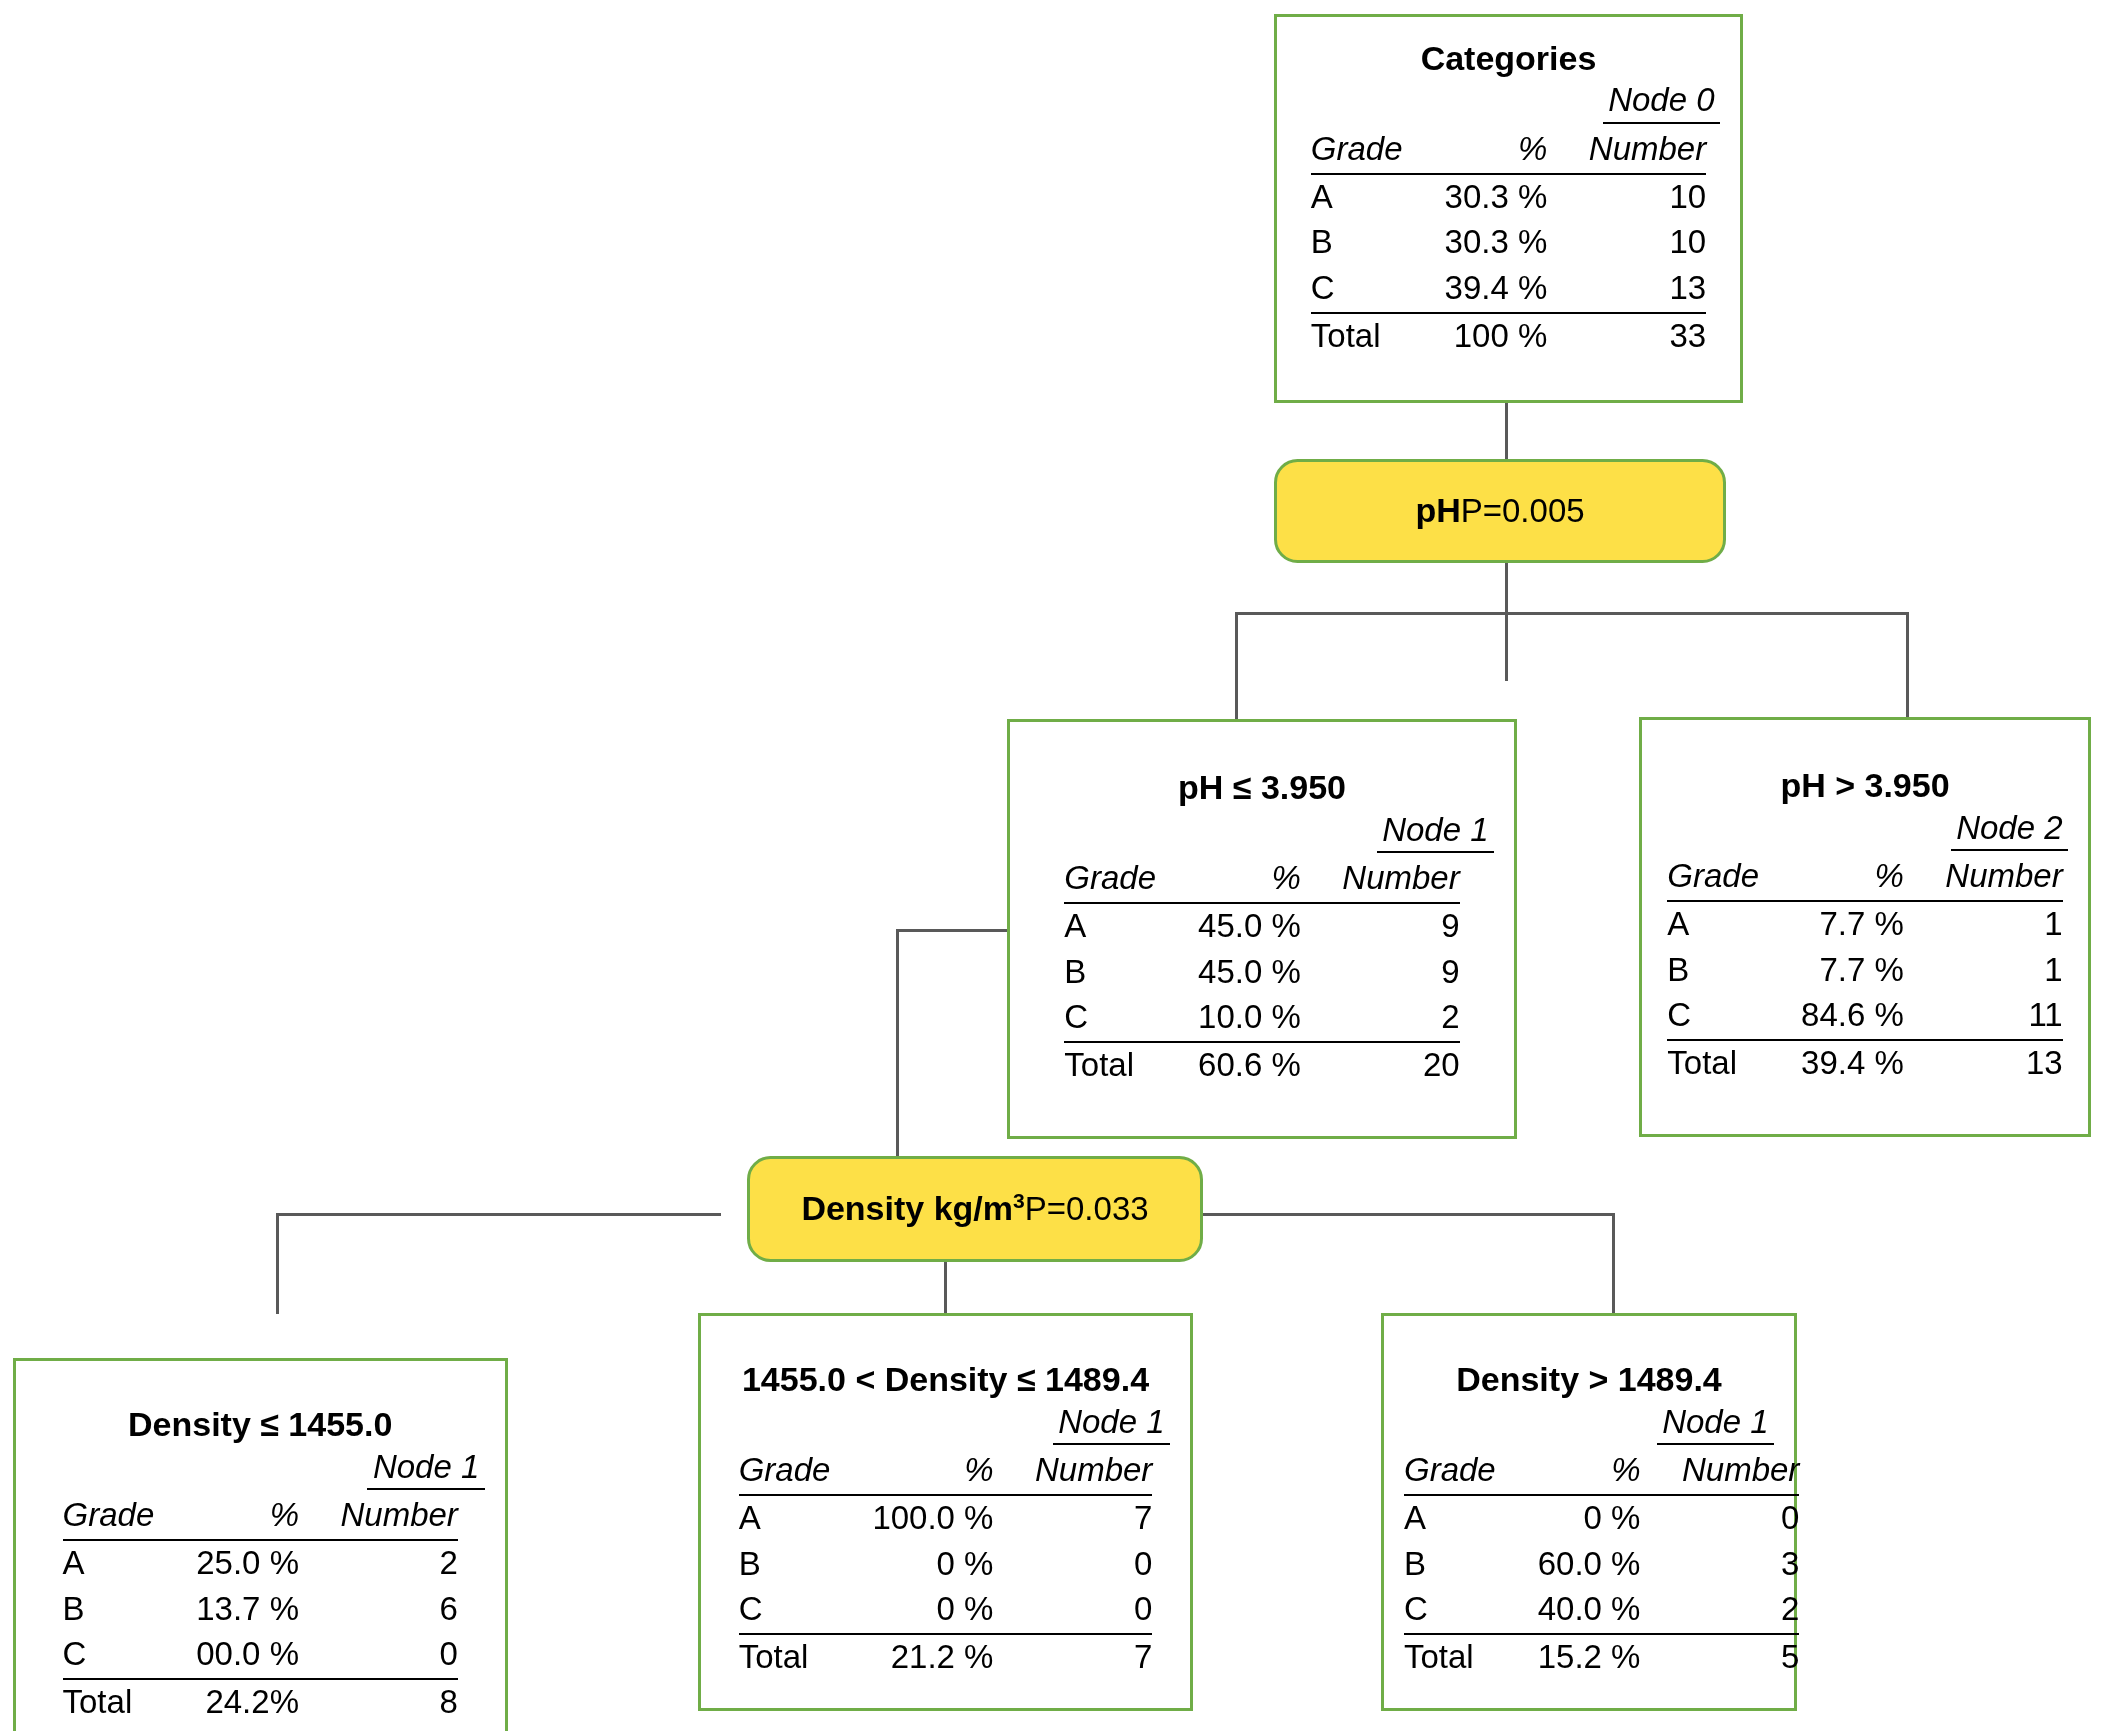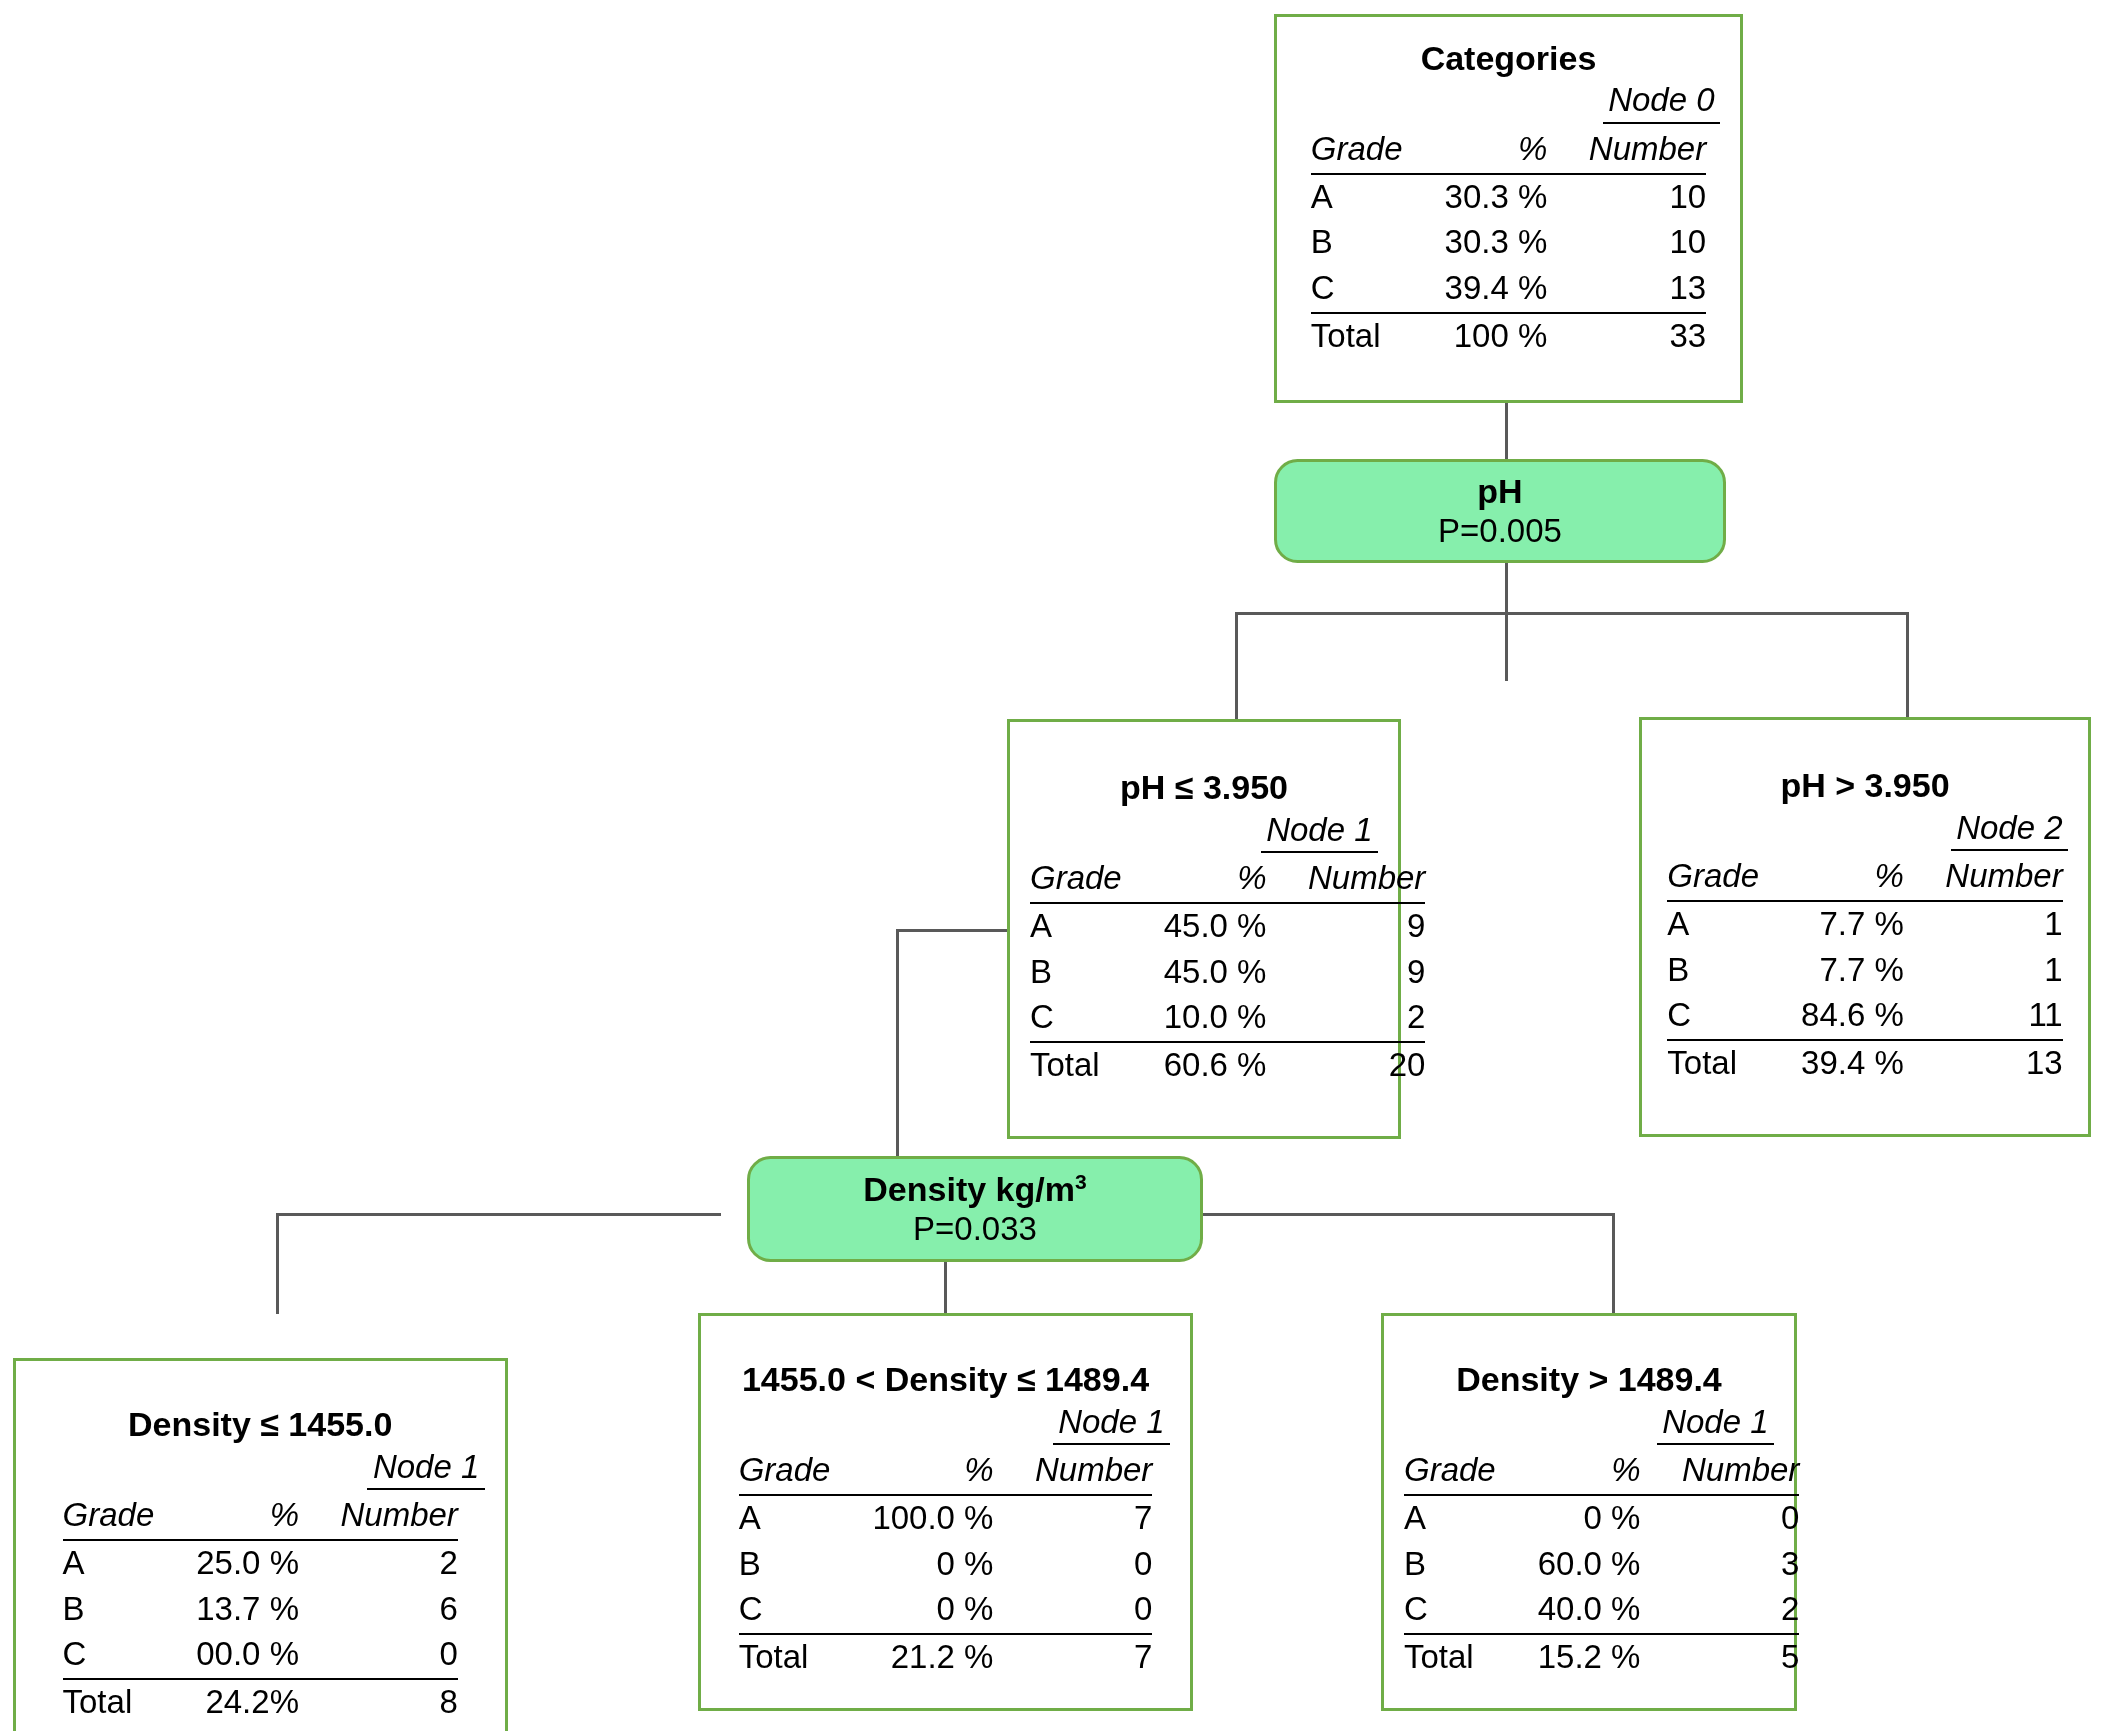--- a/index.html
+++ b/index.html
@@ -32,23 +32,23 @@
     position: absolute;
     box-sizing: border-box;
     border: 3.6px solid #70ad47;
     background: #ffffff;
   }
   .split-node {
     position: absolute;
     box-sizing: border-box;
     border: 3.6px solid #70ad47;
     border-radius: 23.5px;
-    background: #86efac;
+    background: #fde047;
     display: flex;
-    flex-direction: column;
+    flex-direction: row;
     align-items: center;
     justify-content: center;
   }
   .split-title {
     font-size: 34px;
     font-weight: bold;
     line-height: 1.15;
   }
   .split-p {
     font-size: 33px;
@@ -165,21 +165,21 @@
         </tbody>
       </table>
     </div>
   </div>
 
   <div class="split-node" style="left:1274px; top:459px; width:452px; height:104px;">
     <div class="split-title">pH</div>
     <div class="split-p">P=0.005</div>
   </div>
 
-  <div class="node" style="left:1007px; top:719px; width:394px; height:420px;">
+  <div class="node" style="left:1007px; top:719px; width:510px; height:420px;">
     <div class="inner">
       <div class="node-head" style="margin-top:45px;">pH ≤ 3.950</div>
       <div class="node-sub-wrap">
         <div class="node-sub">Node 1</div>
       </div>
       <table class="stats">
         <thead>
           <tr>
             <th class="c-grade">Grade</th>
             <th class="c-pct">%</th>

